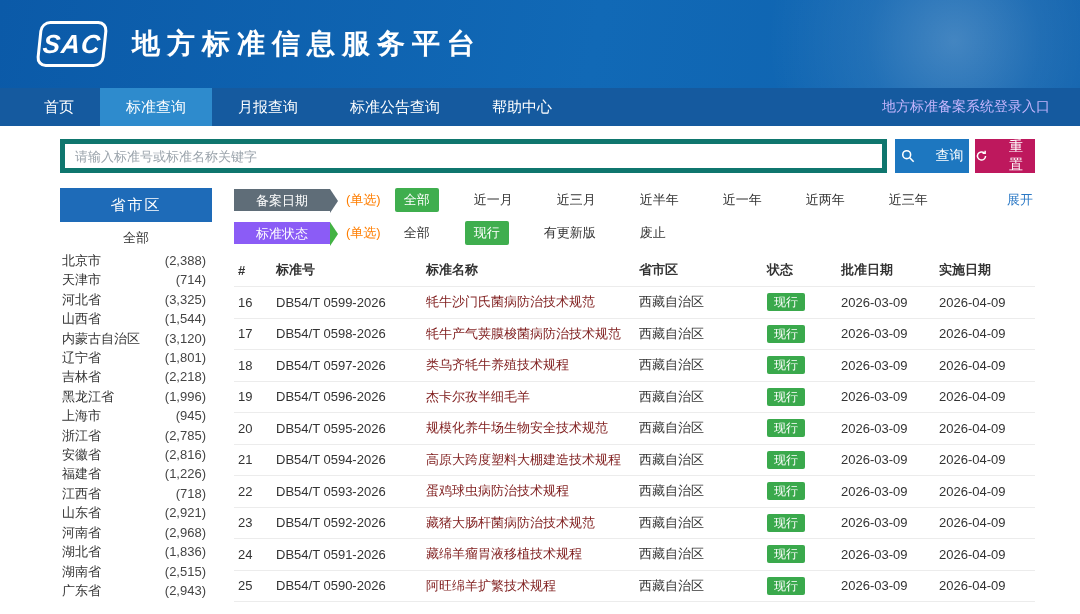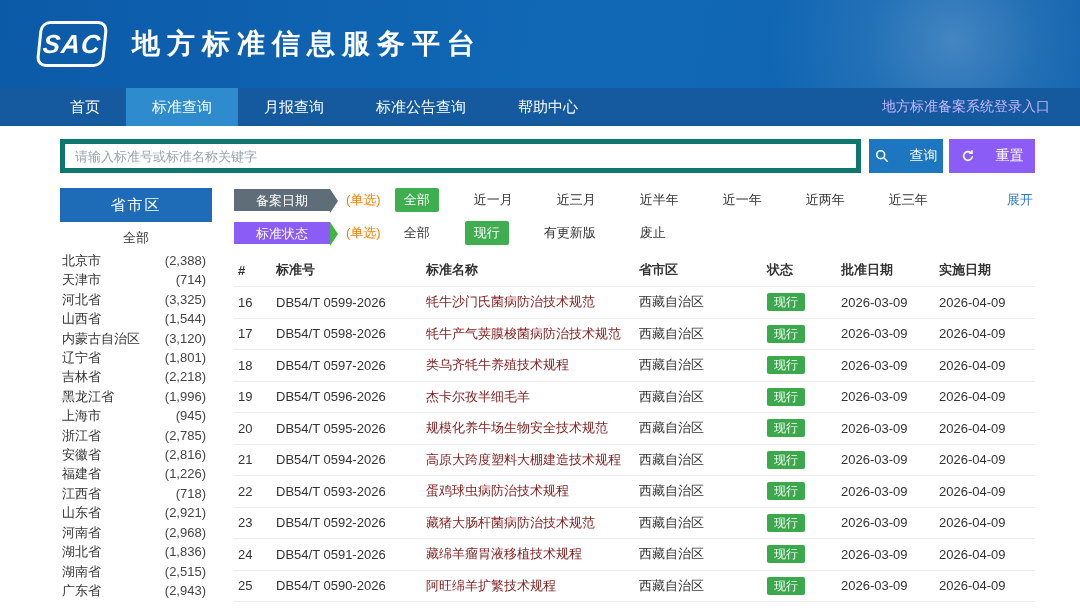--- a/index.html
+++ b/index.html
@@ -12,34 +12,34 @@
     position:relative; display:flex; align-items:center; padding-left:38px; overflow:hidden; }
   .banner::after { content:""; position:absolute; right:0; top:-40px; width:420px; height:180px;
     background:radial-gradient(circle at 70% 45%, rgba(255,255,255,.22) 0%, rgba(255,255,255,.08) 28%, transparent 60%);
     pointer-events:none; }
   .logo { width:68px; height:46px; border:3px solid #fff; border-radius:10px;
     display:flex; align-items:center; justify-content:center; transform:skewX(-6deg); }
   .logo span { color:#fff; font-style:italic; font-weight:bold; font-size:26px; letter-spacing:1px; }
   .banner-title { color:#fff; font-size:28px; font-weight:bold; letter-spacing:7px; margin-left:26px; }
 
   
-  .nav { height:38px; background:#155a9f; display:flex; align-items:stretch; padding-left:44px; position:relative; }
+  .nav { height:38px; background:#155a9f; display:flex; align-items:stretch; padding-left:18px; position:relative; }
   .nav-item { color:#fff; font-size:15px; padding:0 26px; display:flex; align-items:center; cursor:pointer; }
   .nav-item.active { background:#2e8bcd; }
   .nav-right { position:absolute; right:30px; top:0; height:38px; display:flex; align-items:center;
     color:#c4b5fd; font-size:14px; cursor:pointer; }
 
   
   .search-row { display:flex; align-items:center; padding:13px 45px 11px 60px; }
   .search-input { flex:1; height:34px; border:5px solid #0f766e; padding:0 10px; font-size:13px; color:#404040; outline:none; }
   .search-input::placeholder { color:#9aa3ab; }
   .btn { height:34px; display:flex; align-items:center; justify-content:center; color:#fff;
     font-size:14px; cursor:pointer; gap:21px; }
   .btn-query { width:74px; background:#1d77c0; margin-left:8px; }
-  .btn-reset { width:86px; background:#8b5cf6; margin-left:6px; }
+  .btn-reset { width:60px; background:#be185d; margin-left:6px; }
   .icon-svg { width:14px; height:14px; display:block; }
 
   
   .main { display:flex; padding:4px 45px 0 60px; }
   .sidebar { width:152px; flex:none; }
   .sidebar-head { height:34px; background:#1e6bb8; color:#fff; font-size:15px;
     display:flex; align-items:center; justify-content:center; letter-spacing:2px; }
   .sidebar-all { text-align:center; font-size:13px; color:#333; padding:7px 0 4px; cursor:pointer; }
   .side-item { display:flex; justify-content:space-between; align-items:center;
     font-size:13px; color:#333; line-height:19.4px; padding:0 6px 0 2px; cursor:pointer; }

